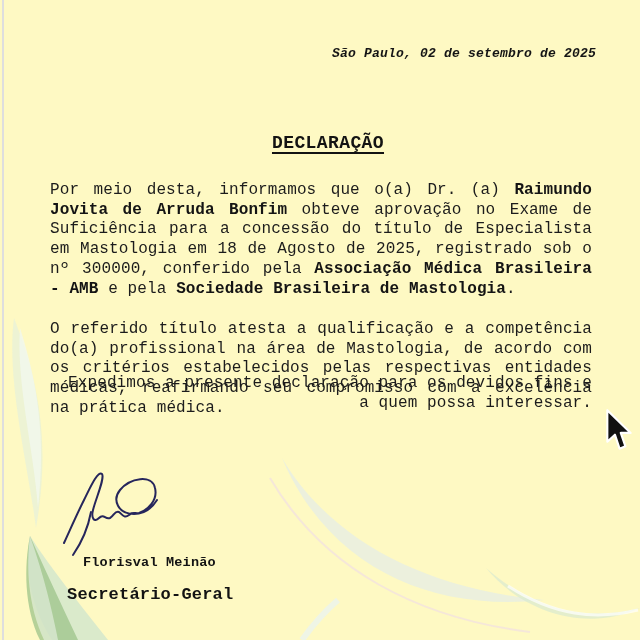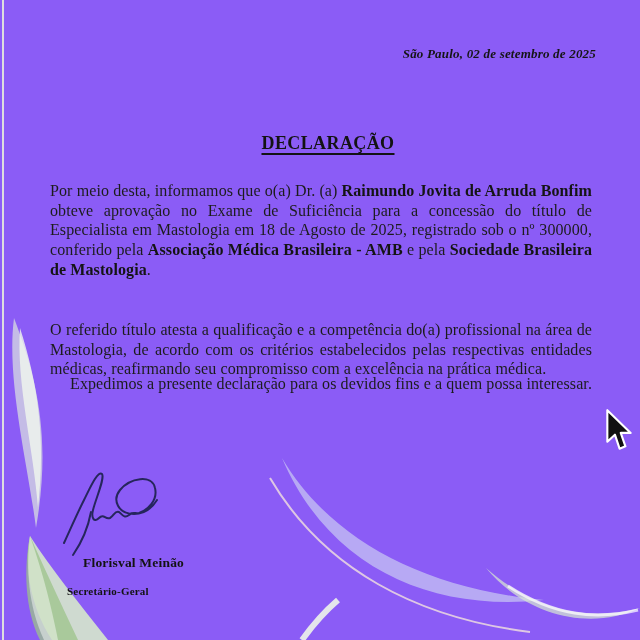--- a/index.html
+++ b/index.html
@@ -1,21 +1,21 @@
 <!DOCTYPE html>
 <html><head>
 <meta charset="utf-8">
 <style>
   html,body{margin:0;padding:0;background:#fff;}
   .page{
     position:relative;
     width:640px;height:640px;
-    background:#8b5cf6;
+    background:#fef9c3;
     overflow:hidden;
-    font-family:Liberation Serif, serif;
+    font-family:Liberation Mono, monospace;
     color:#1c1c1c;
   }
   .edge-line{
     position:absolute;left:2px;top:0;width:2px;height:640px;
     background:#dedede;
   }
   .decor{position:absolute;pointer-events:none;}
   .date{
     position:absolute;top:46px;right:44px;
     font-size:13px;font-weight:bold;font-style:italic;
@@ -39,21 +39,21 @@
   .p2{top:288px;margin-top:32px;}
   .p3{top:374px;text-align:right;}
   .para b{font-weight:bold;color:#141414;}
   .signature-svg{position:absolute;left:58px;top:448px;width:110px;height:110px;}
   .sig-name{
     position:absolute;left:67px;top:555px;
     font-size:13.5px;font-weight:bold;color:#131313;letter-spacing:0.2px;padding-left:16px;
   }
   .sig-role{
     position:absolute;left:67px;top:585px;
-    font-size:11px;font-weight:bold;color:#131313;letter-spacing:0.2px;
+    font-size:17px;font-weight:bold;color:#131313;letter-spacing:0.2px;
   }
   .cursor-svg{position:absolute;left:605px;top:409px;width:28px;height:42px;}
 </style>
 </head>
 <body>
 
 <div class="page">
 
   <div class="edge-line"></div>
 

